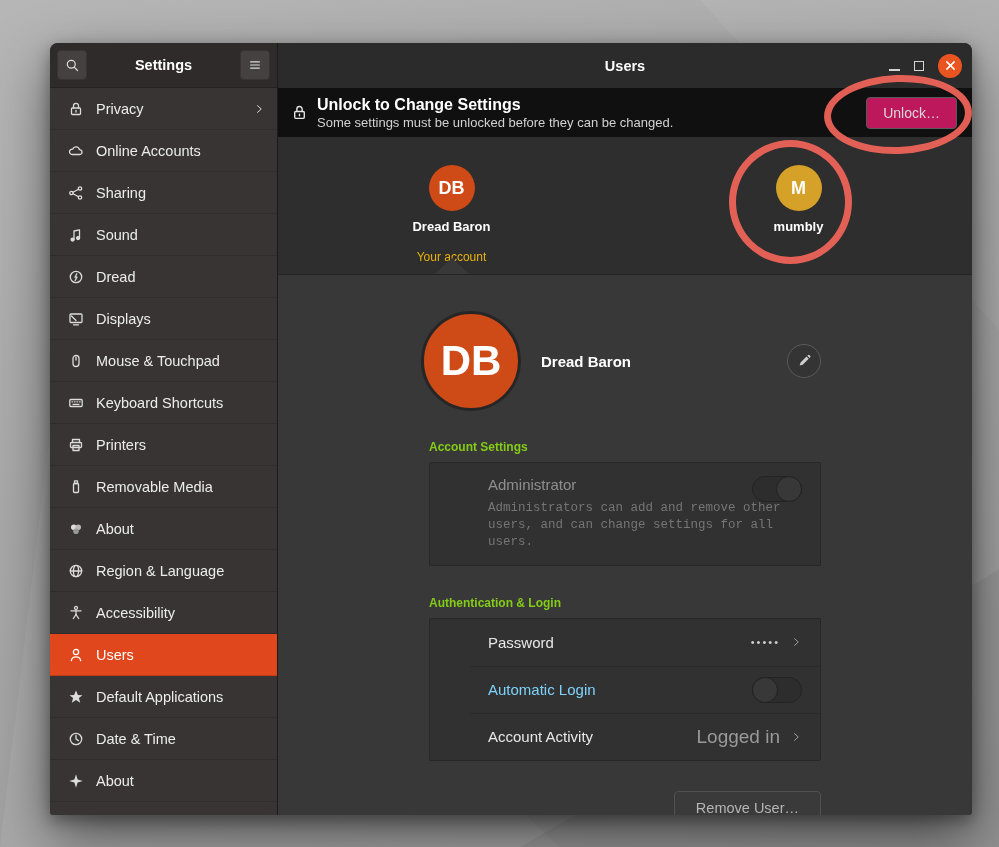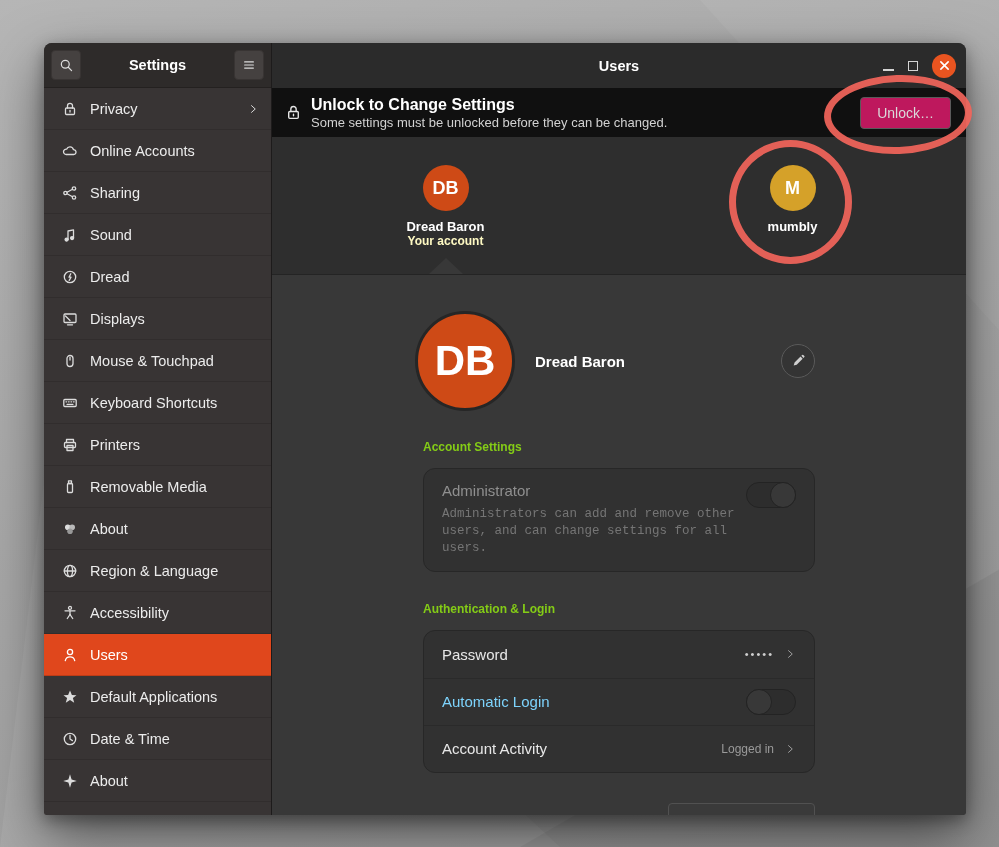--- a/index.html
+++ b/index.html
@@ -7,21 +7,21 @@
 
   .stage { position:relative; width:999px; height:847px; overflow:hidden;
            background:linear-gradient(160deg,#b6b6b6 0%,#a8a8a8 45%,#999999 100%); }
   .poly1 { position:absolute; left:0; top:380px; width:560px; height:467px;
            background:rgba(255,255,255,.07); clip-path:polygon(0 100%,100% 100%,10% 0); }
   .poly2 { position:absolute; left:520px; top:500px; width:479px; height:347px;
            background:rgba(0,0,0,.05); clip-path:polygon(0 100%,100% 20%,100% 100%); }
   .poly3 { position:absolute; left:700px; top:0; width:299px; height:330px;
            background:rgba(255,255,255,.05); clip-path:polygon(0 0,100% 0,100% 100%); }
 
-  .window { position:absolute; left:44px; top:43px; width:922px; height:772px;
+  .window { position:absolute; left:50px; top:43px; width:922px; height:772px;
             border-radius:8px 8px 2px 2px; overflow:hidden; display:flex;
             box-shadow:0 22px 55px rgba(0,0,0,.5), 0 5px 16px rgba(0,0,0,.35); }
 
   
   .sidebar { width:228px; background:#383434; display:flex; flex-direction:column;
              border-right:1px solid #1d1b1b; }
   .sidebar-header { height:45px; background:#2e2b2a; display:flex; align-items:center;
                     justify-content:space-between; padding:0 7px; flex:none;
                     border-bottom:1px solid #242120; }
   .sq-btn { width:30px; height:30px; background:#454140; border:1px solid #383433;
@@ -56,46 +56,46 @@
   .banner .t2 { color:#d2d2d2; font-size:13px; margin-top:1px; }
   .unlock-btn { background:#be185d; border:1px solid #5a5a5a; border-radius:4px;
                 color:#dadada; font-size:14px; padding:7px 16px; }
 
   .carousel { height:138px; background:#2e2e2e; display:flex; flex:none; position:relative;
               border-bottom:1px solid #242424; }
   .car-cell { width:50%; display:flex; flex-direction:column; align-items:center; padding-top:28px; }
   .car-avatar { width:46px; height:46px; border-radius:50%; display:flex; align-items:center;
                 justify-content:center; color:#fff; font-weight:bold; font-size:18px; }
   .car-name { color:#fff; font-weight:bold; font-size:13px; margin-top:8px; }
-  .car-sub { color:#fef9c3; font-size:12px; margin-top:0;font-weight:bold; }
+  .car-sub { color:#eab308; font-size:12px; margin-top:16px; }
   .sel-arrow { position:absolute; bottom:0; left:25%; transform:translateX(-50%);
                width:0; height:0; border-left:17px solid transparent;
                border-right:17px solid transparent; border-bottom:16px solid #383838; }
 
   .main { flex:1; position:relative; }
   .col { position:absolute; left:151px; width:392px; top:0; }
 
   .profile-row { margin-top:36px; height:100px; display:flex; align-items:center; position:relative; }
   .big-avatar { width:100px; height:100px; border-radius:50%; background:#ce4a16;
                 border:3px solid #262626; display:flex; align-items:center; justify-content:center;
                 color:#fff; font-weight:bold; font-size:42px; margin-left:-8px; flex:none; }
   .profile-name { color:#fff; font-weight:bold; font-size:15px; margin-left:20px; }
   .edit-btn { position:absolute; right:0; width:34px; height:34px; border-radius:50%;
               background:#343434; border:1px solid #5a5a5a; display:flex;
               align-items:center; justify-content:center; }
 
   .section-h { color:#84cc16; font-weight:bold; font-size:12px; }
   .h1 { margin-top:29px; }
   .h2 { margin-top:30px; }
-  .card { margin-top:14px; background:#313131; border:1px solid #272727; border-radius:12px; }
+  .card { margin-top:8px; background:#313131; border:1px solid #272727; border-radius:2px;padding-left:40px; }
   .row { display:flex; align-items:center; padding:0 18px; height:47px; position:relative; }
   .row + .row { border-top:1px solid #2a2a2a; }
   .row .r-title { font-size:15px; color:#e8e8e8; flex:1; }
   .row .r-title.dim { color:#7dd3fc; }
-  .r-value { color:#9a9a9a; font-size:12px; margin-right:10px; }
+  .r-value { color:#9a9a9a; font-size:19px; margin-right:10px; }
   .r-dots { color:#cfcfcf; font-size:11px; letter-spacing:2px; margin-right:10px; }
 
   .admin-row { padding:13px 18px 14px 18px; position:relative; }
   .admin-title { font-size:15px; color:#8f8f8f; }
   .admin-desc { font-size:12.5px; color:#757575; margin-top:7px; line-height:1.35; width:300px;font-family:Liberation Mono, monospace; }
 
   .toggle { width:50px; height:26px; border-radius:13px; background:#2d2d2d;
             border:1px solid #232323; position:relative; flex:none; }
   .toggle .knob { position:absolute; top:-1px; width:26px; height:26px; border-radius:50%;
                   background:#383838; border:1px solid #232323; }

